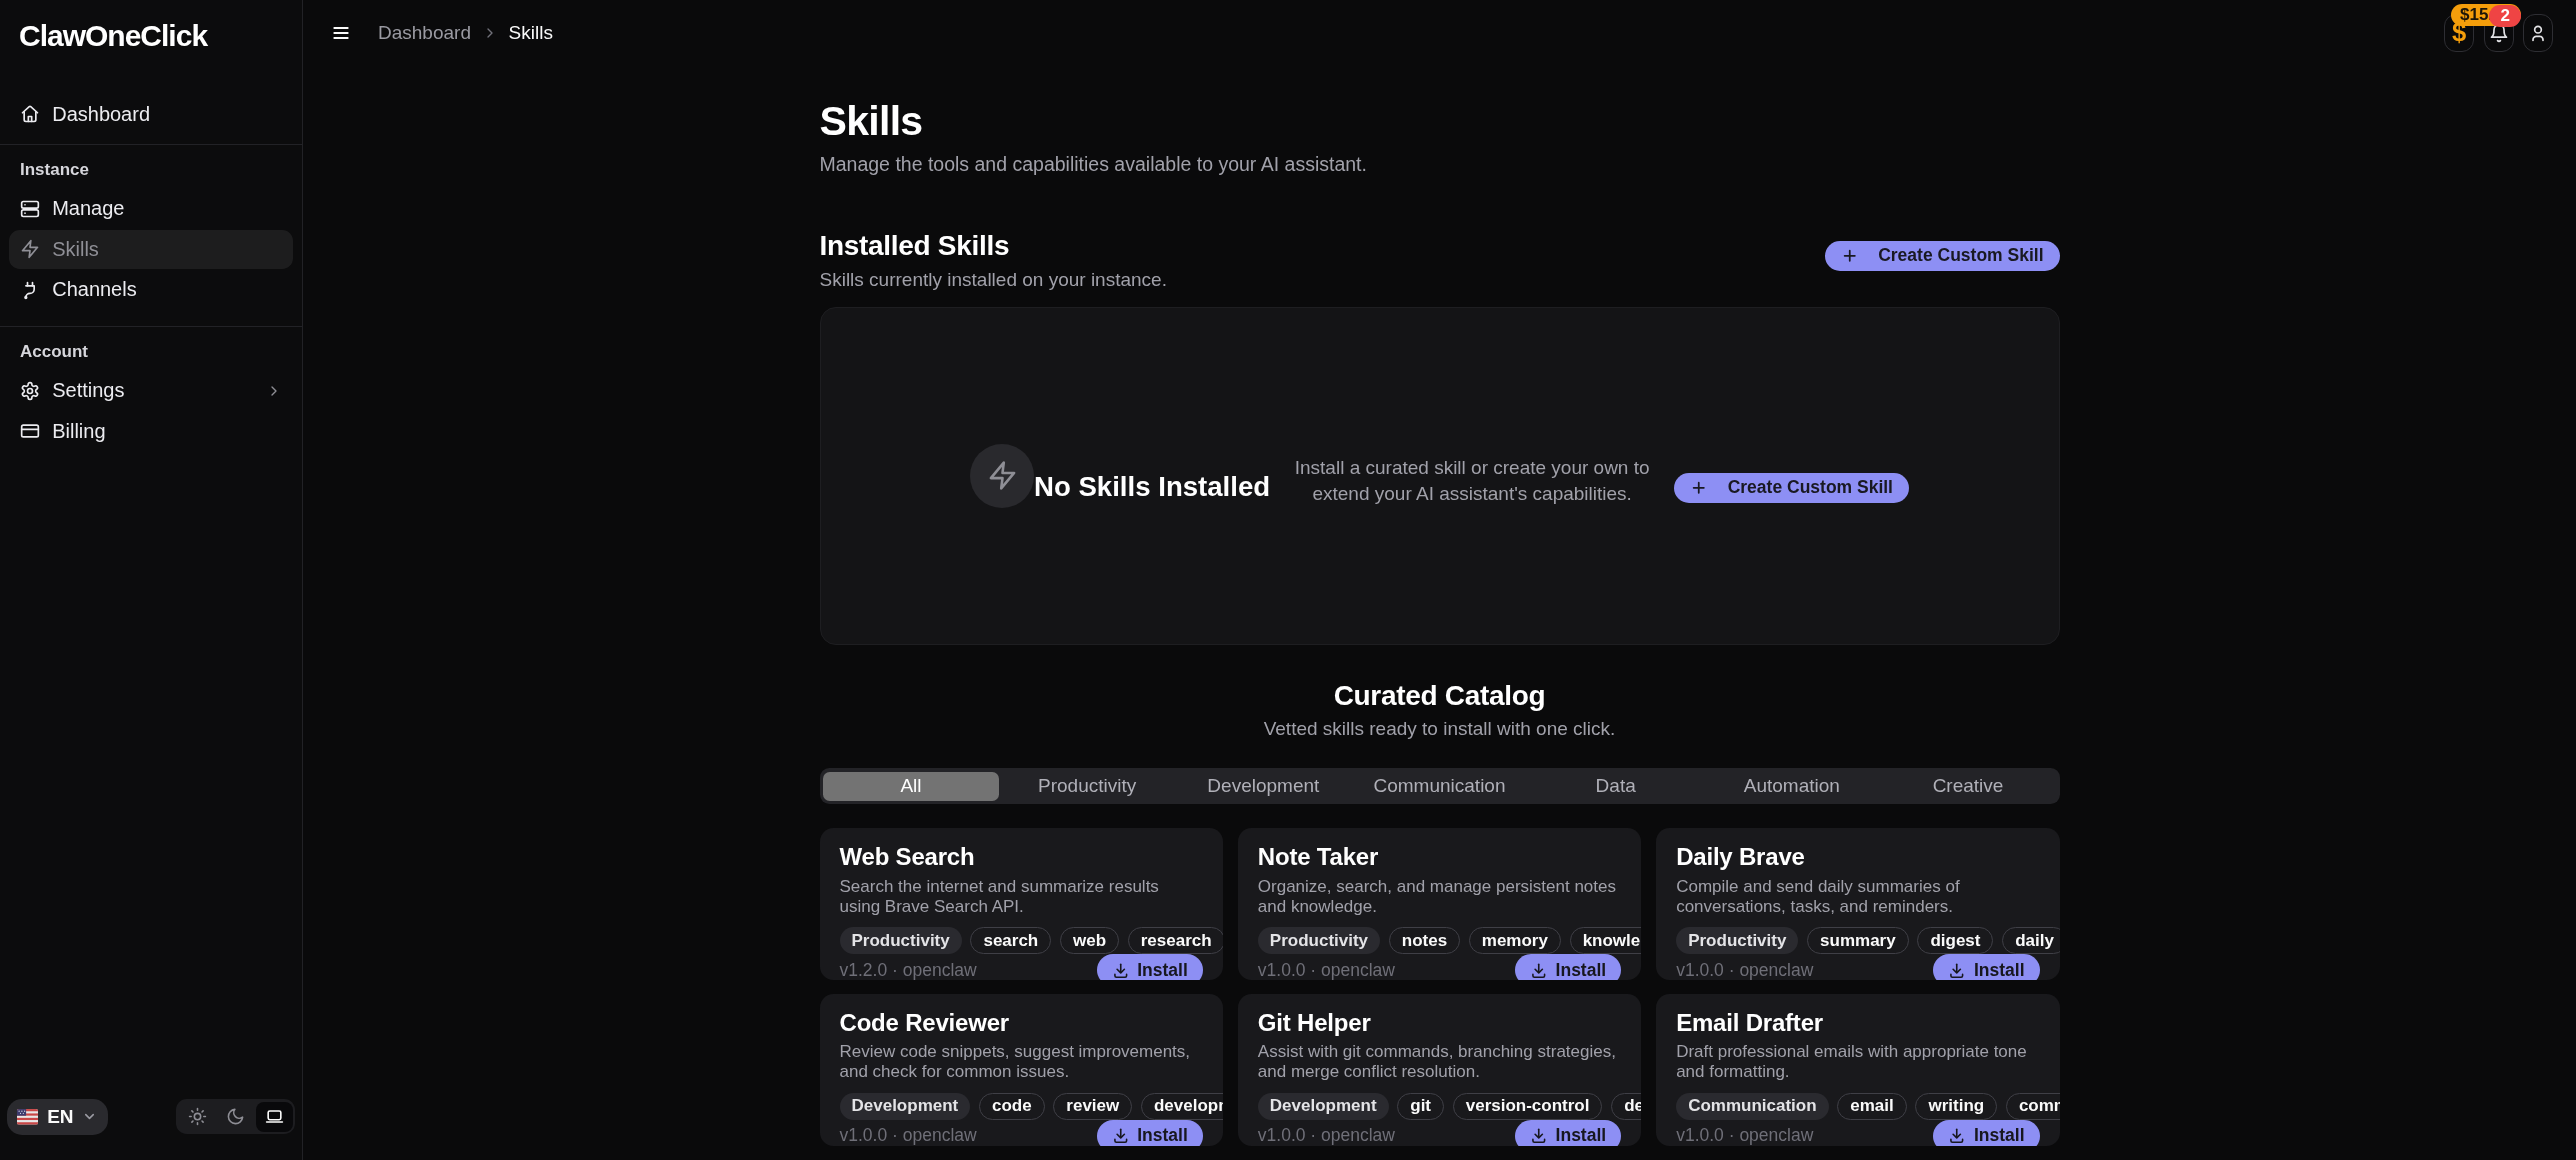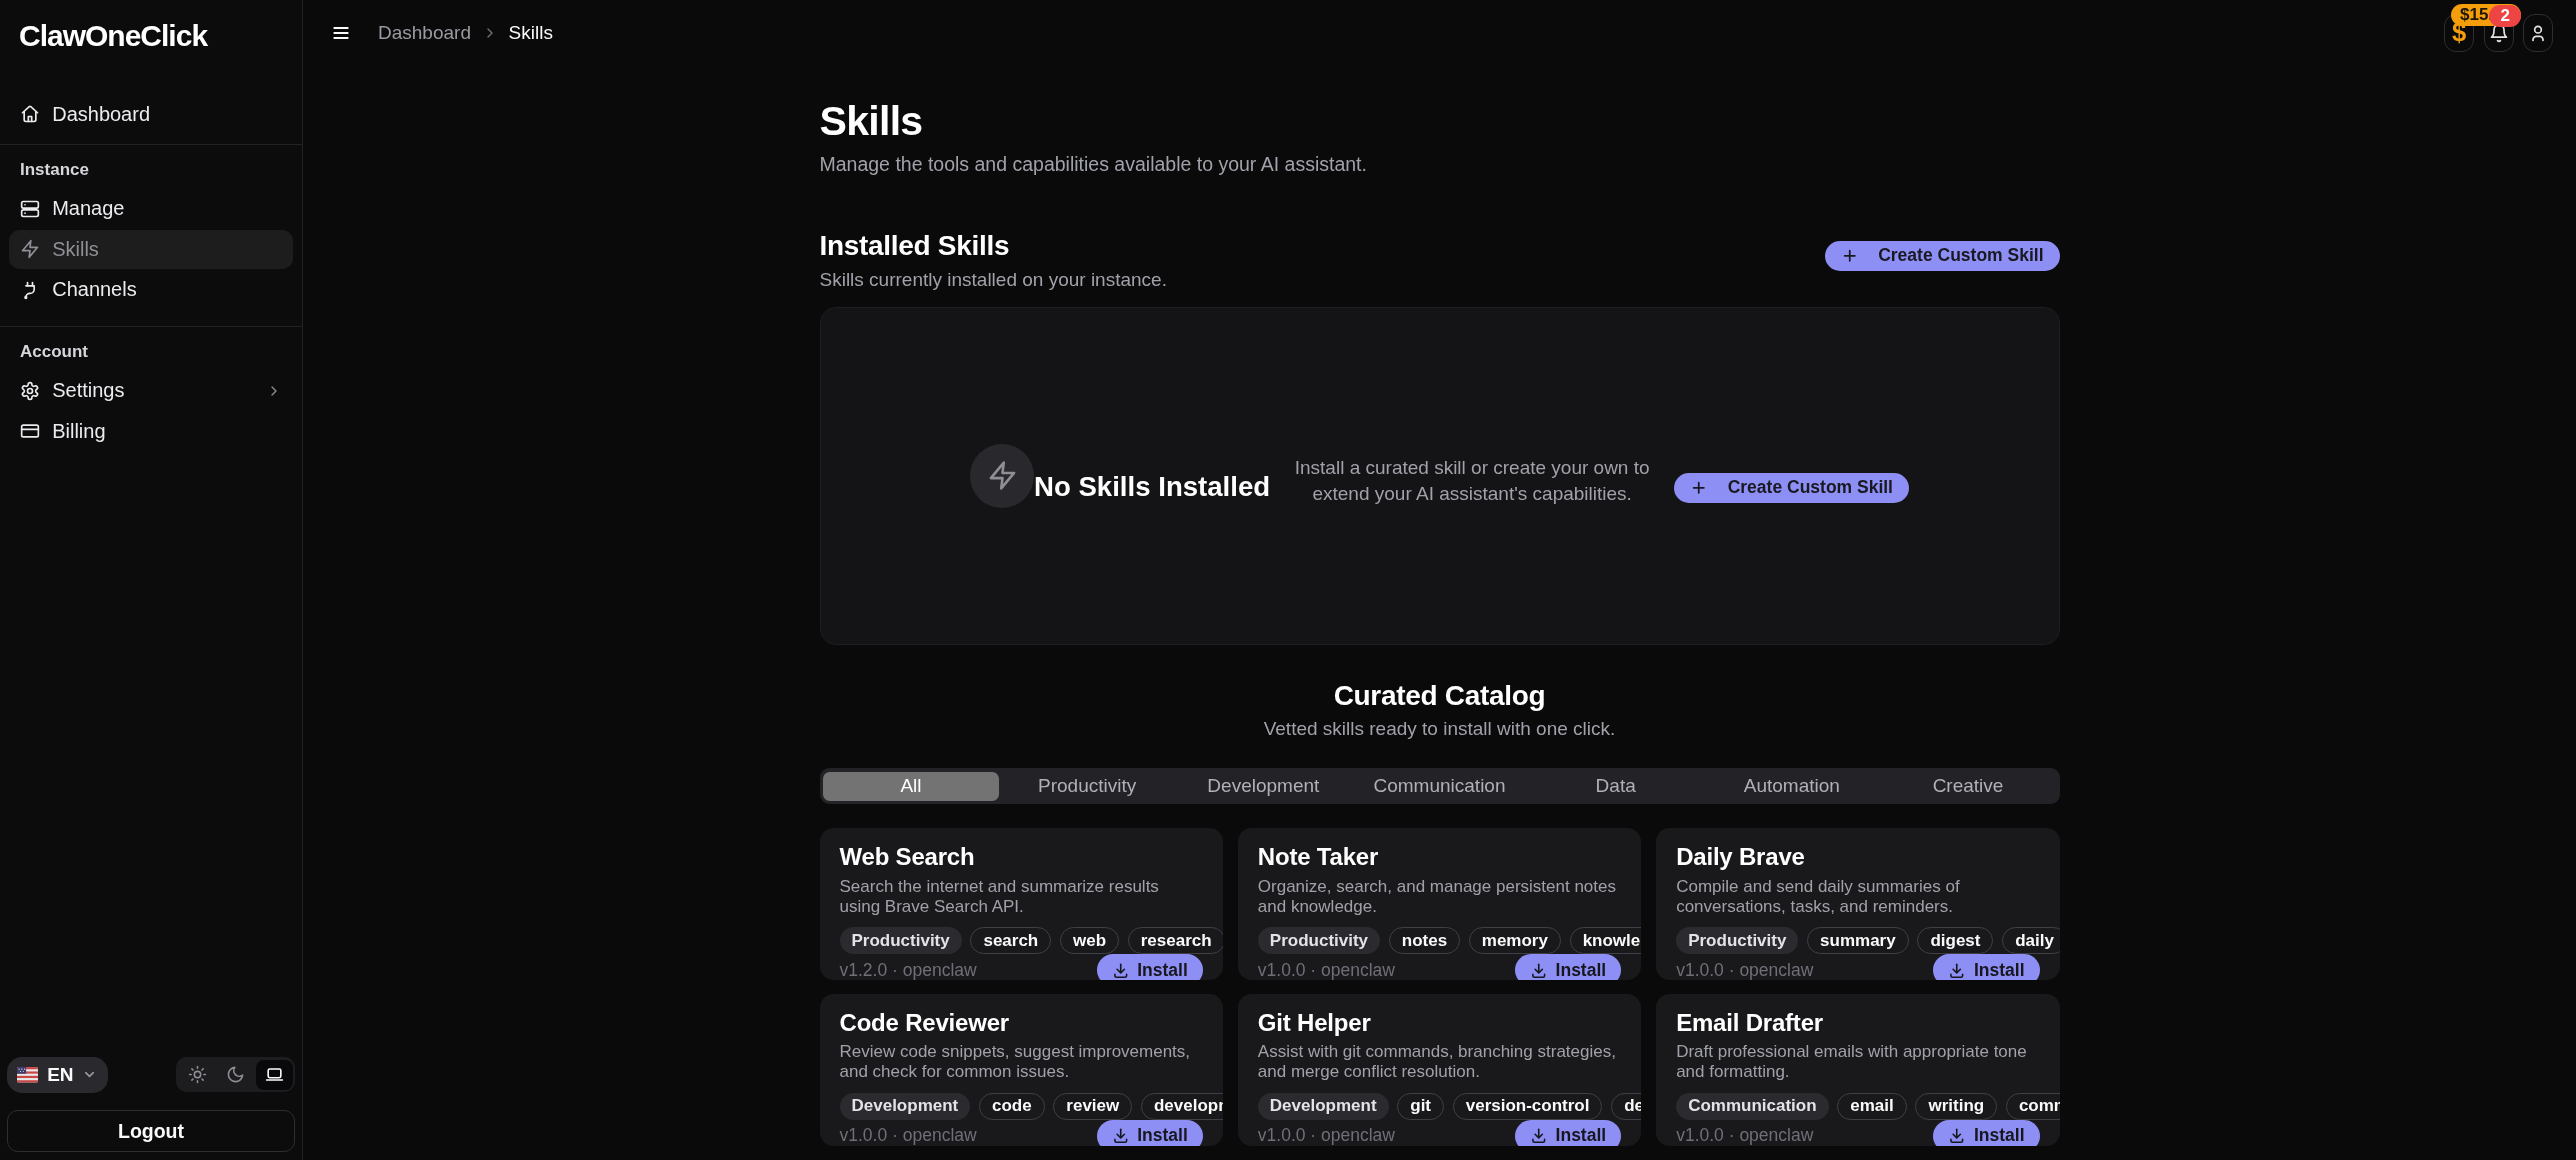--- a/index.html
+++ b/index.html
@@ -188,21 +188,20 @@
               </svg>
           </button>
           <button class="theme-btn active">
             <svg viewBox="0 0 24 24" fill="none" stroke="currentColor" stroke-width="2" stroke-linecap="round" stroke-linejoin="round">
                 <rect x="4" y="5" width="16" height="11" rx="2"></rect>
                 <path d="M2 19h20"></path>
               </svg>
           </button>
         </div>
       </div>
-      <button class="logout-btn">Logout</button>
     </div>
   </aside>
 
   <main class="main">
 
     <header class="topbar">
       <div class="topbar-left">
         <button class="hamburger">
           <svg viewBox="0 0 24 24" fill="none" stroke="currentColor" stroke-width="2.4" stroke-linecap="round">
               <path d="M4 6h16M4 12h16M4 18h16"></path>

